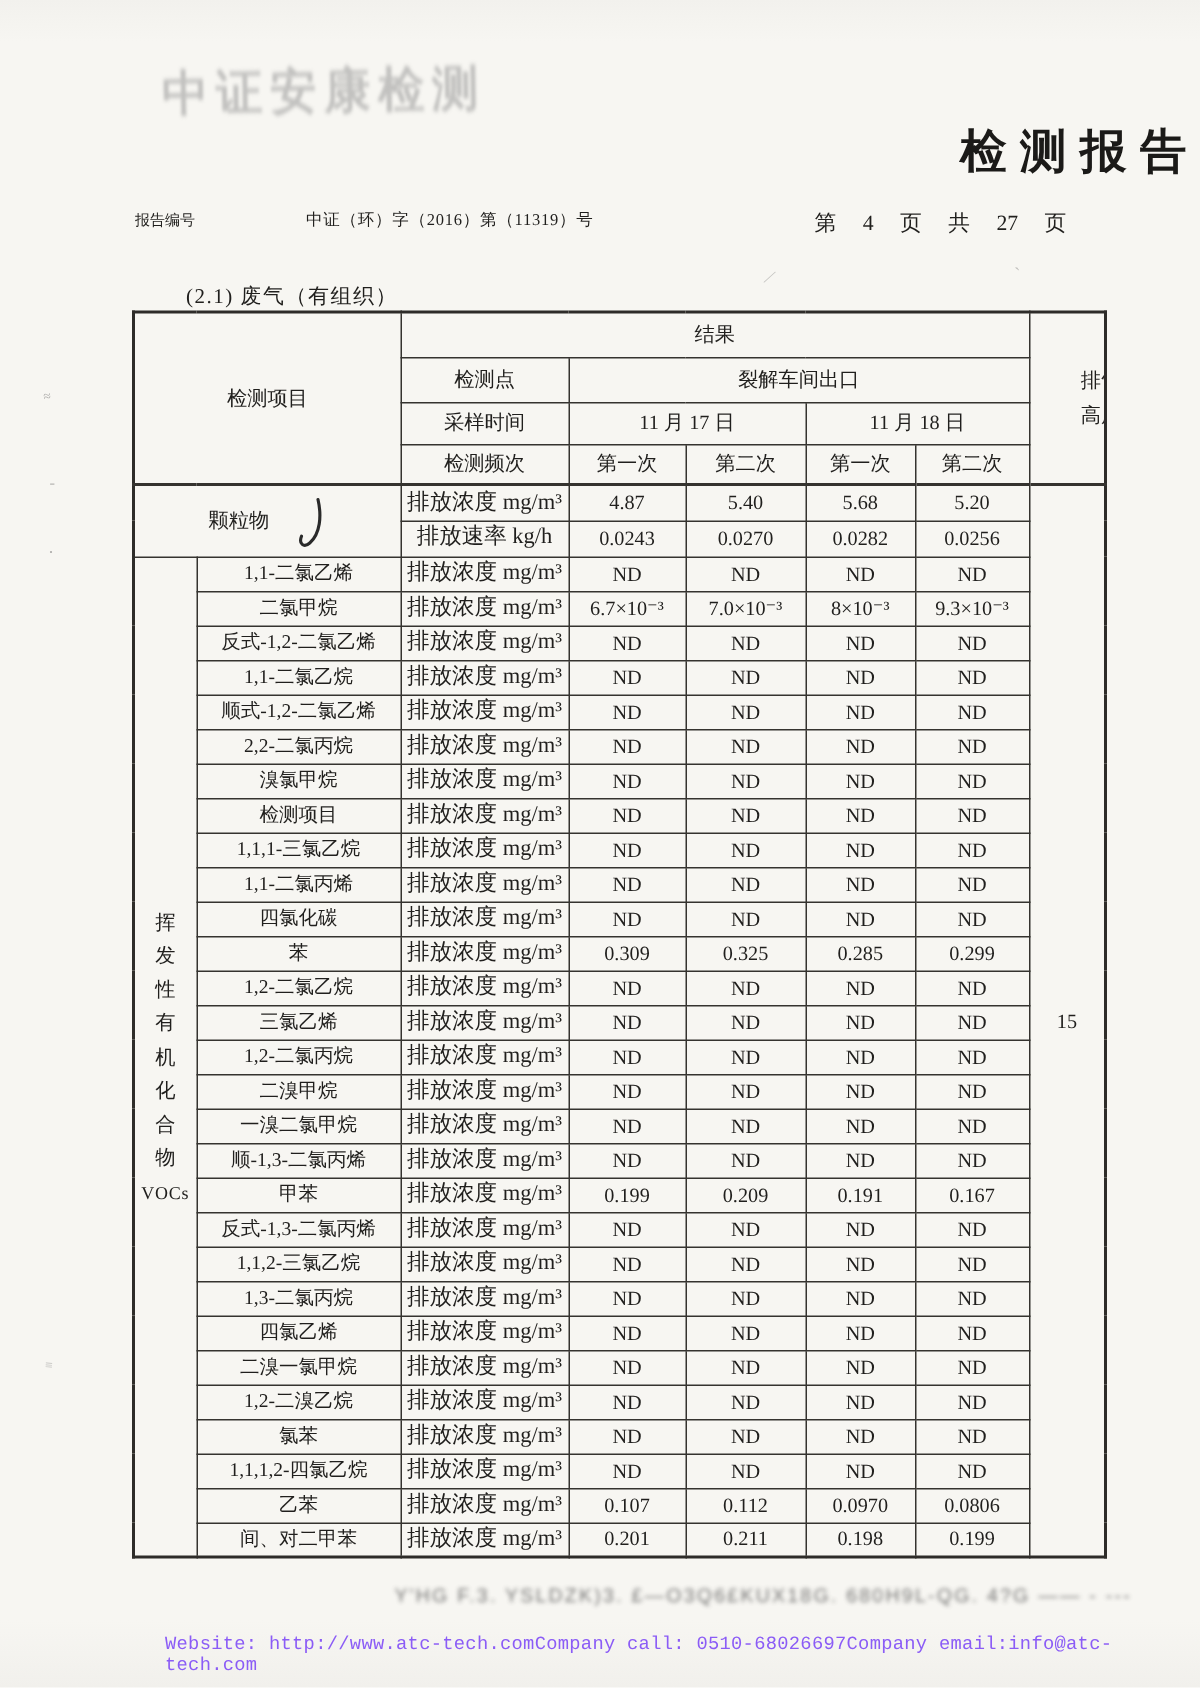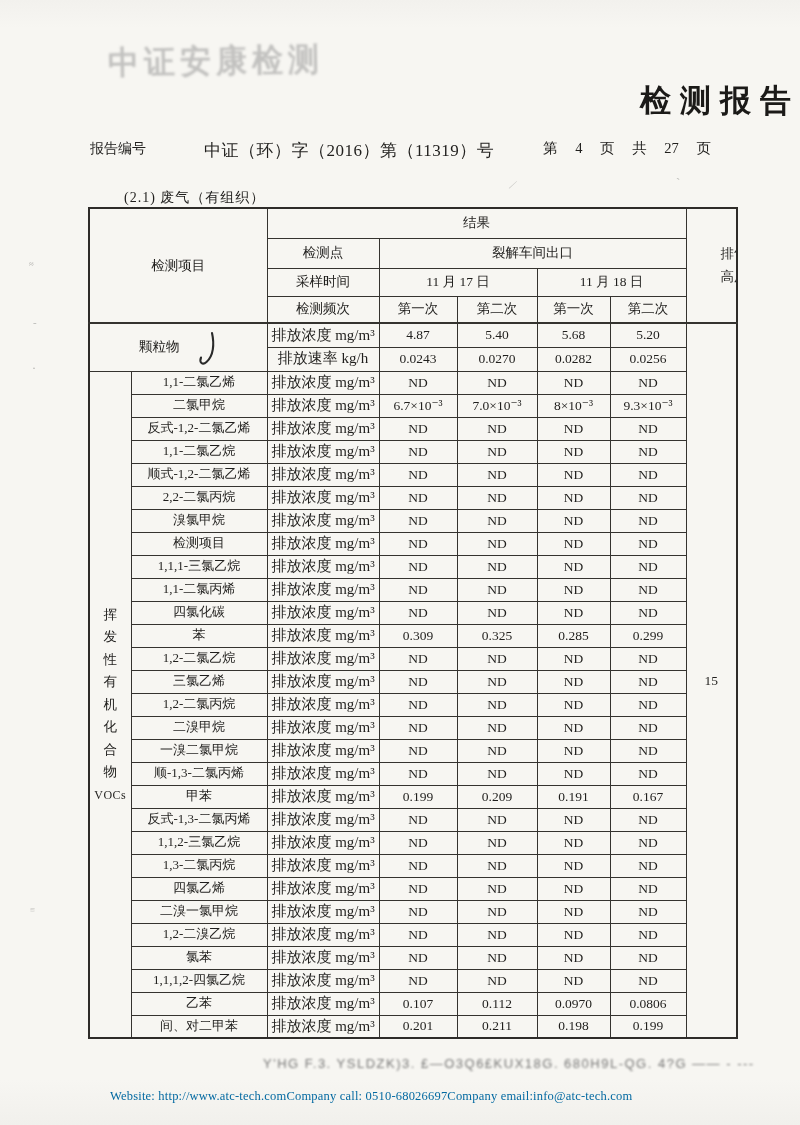--- a/index.html
+++ b/index.html
@@ -12,22 +12,22 @@
   .abs{position:absolute;}
   .stamp{
     left:108px;top:40px;font-size:31px;font-weight:bold;letter-spacing:5px;
     color:#8d8d8d;opacity:.5;filter:blur(1.2px);
     transform:rotate(-1deg) scaleY(1.05);white-space:nowrap;
   }
   .title{
     left:0;right:0;top:80px;text-align:right;
     font-size:31px;font-weight:bold;letter-spacing:9px;color:#1b1a18;
   }
-  .meta-label{left:90px;top:140px;font-size:14px;}
-  .meta-no{left:204px;top:139px;font-size:17px;letter-spacing:.5px;}
+  .meta-label{left:90px;top:140px;font-size:10px;}
+  .meta-no{left:204px;top:139px;font-size:11px;letter-spacing:.5px;}
   .page-info{left:543px;top:139px;font-size:14.5px;word-spacing:14px;}
   .section{left:93px;top:189px;font-size:14px;letter-spacing:1px;margin-left:31px;}
   .table-wrap{left:88px;top:207px;}
   table{
     border-collapse:collapse;table-layout:fixed;width:648px;
     border:2px solid #2e2c29;background:transparent;
   }
   td,th{
     border:1.4px solid #35332f;font-size:13.5px;font-weight:normal;
     text-align:center;vertical-align:middle;padding:0 2px;line-height:1.15;
@@ -44,22 +44,22 @@
   .pname-cell .nm{vertical-align:middle;margin-top:12px;}
   .pname-cell svg{vertical-align:middle;margin-left:16px;transform:translateY(2px);}
   .param{font-size:15px;}
   .item{font-size:13px;}
   .faxline{
     left:263px;top:1056px;width:480px;font-family:"Liberation Sans","DejaVu Sans",sans-serif;
     font-size:13px;letter-spacing:1.5px;color:#565656;filter:blur(1.3px);opacity:.8;
     white-space:nowrap;
   }
   .footer{
-    left:110px;top:1089px;font-family:Liberation Serif, serif;
-    font-size:12.5px;color:#0369a1;letter-spacing:.2px;
+    left:110px;top:1089px;font-family:Liberation Mono, monospace;
+    font-size:12.5px;color:#8b5cf6;letter-spacing:.2px;
   }
   .artifact{position:absolute;color:#555;pointer-events:none;line-height:1;}
 </style>
 </head>
 <body>
 
 <div class="abs stamp">中证安康检测</div>
 
 <div class="abs title">检测报告</div>
 

